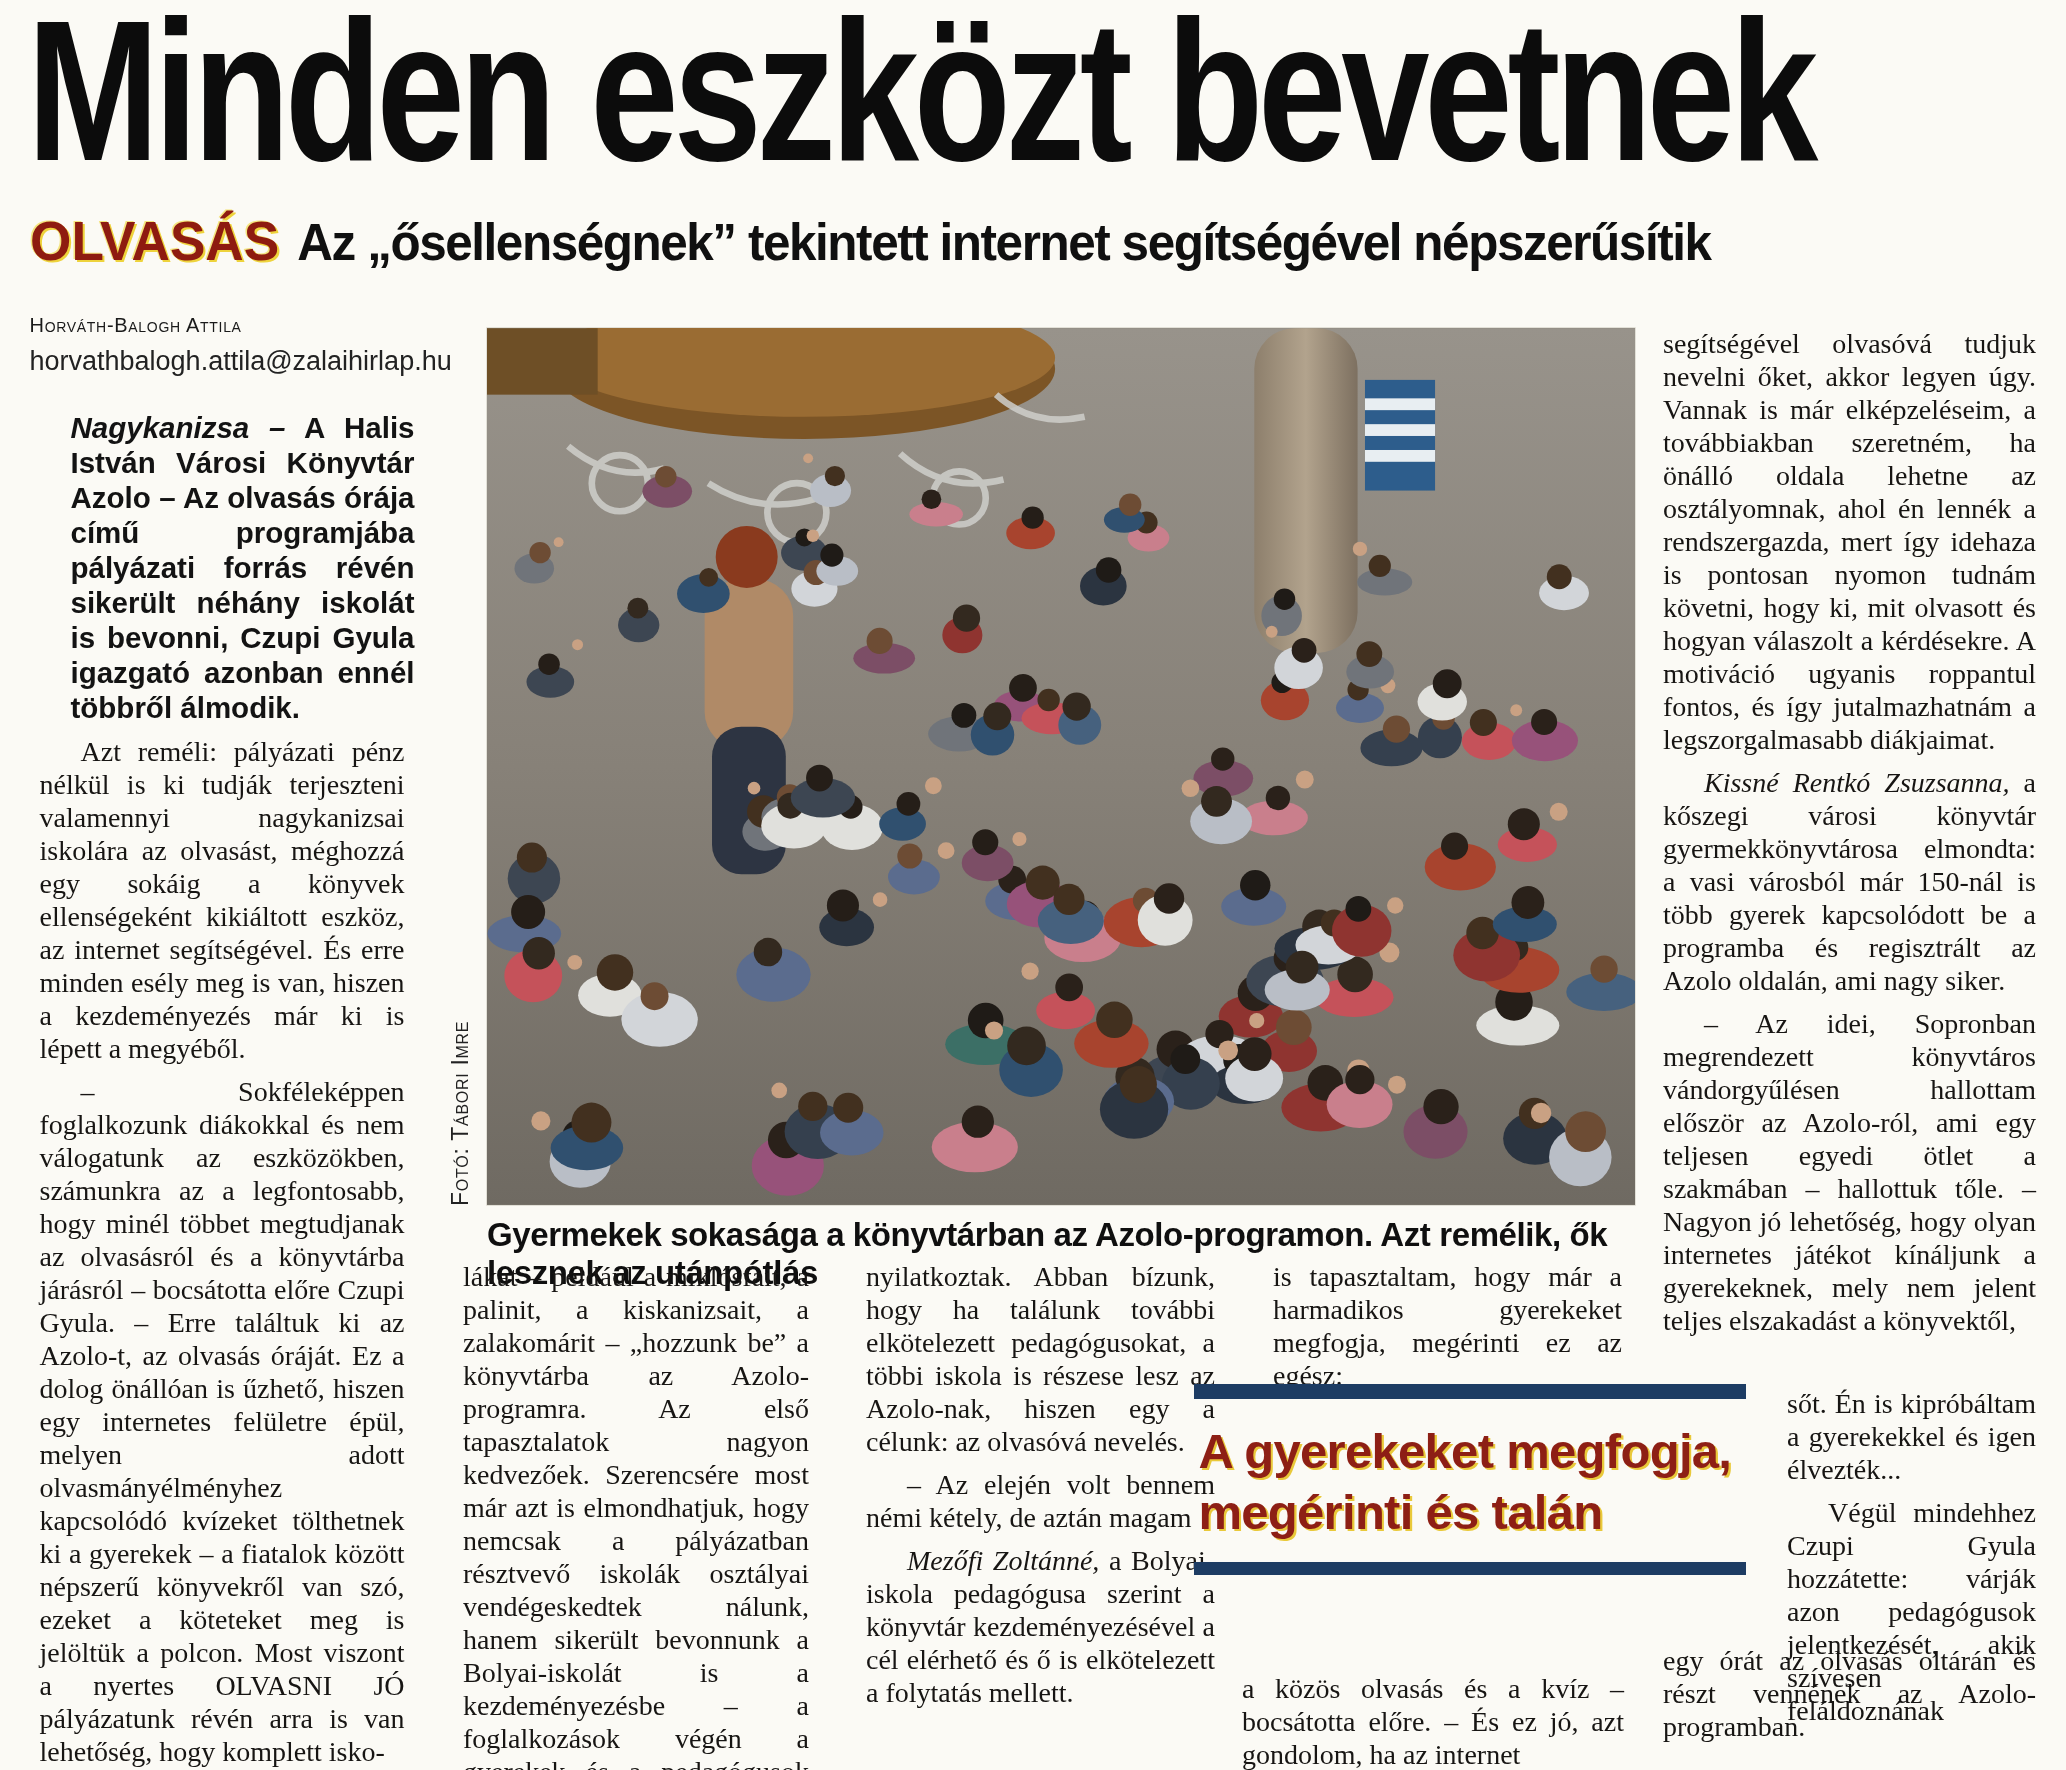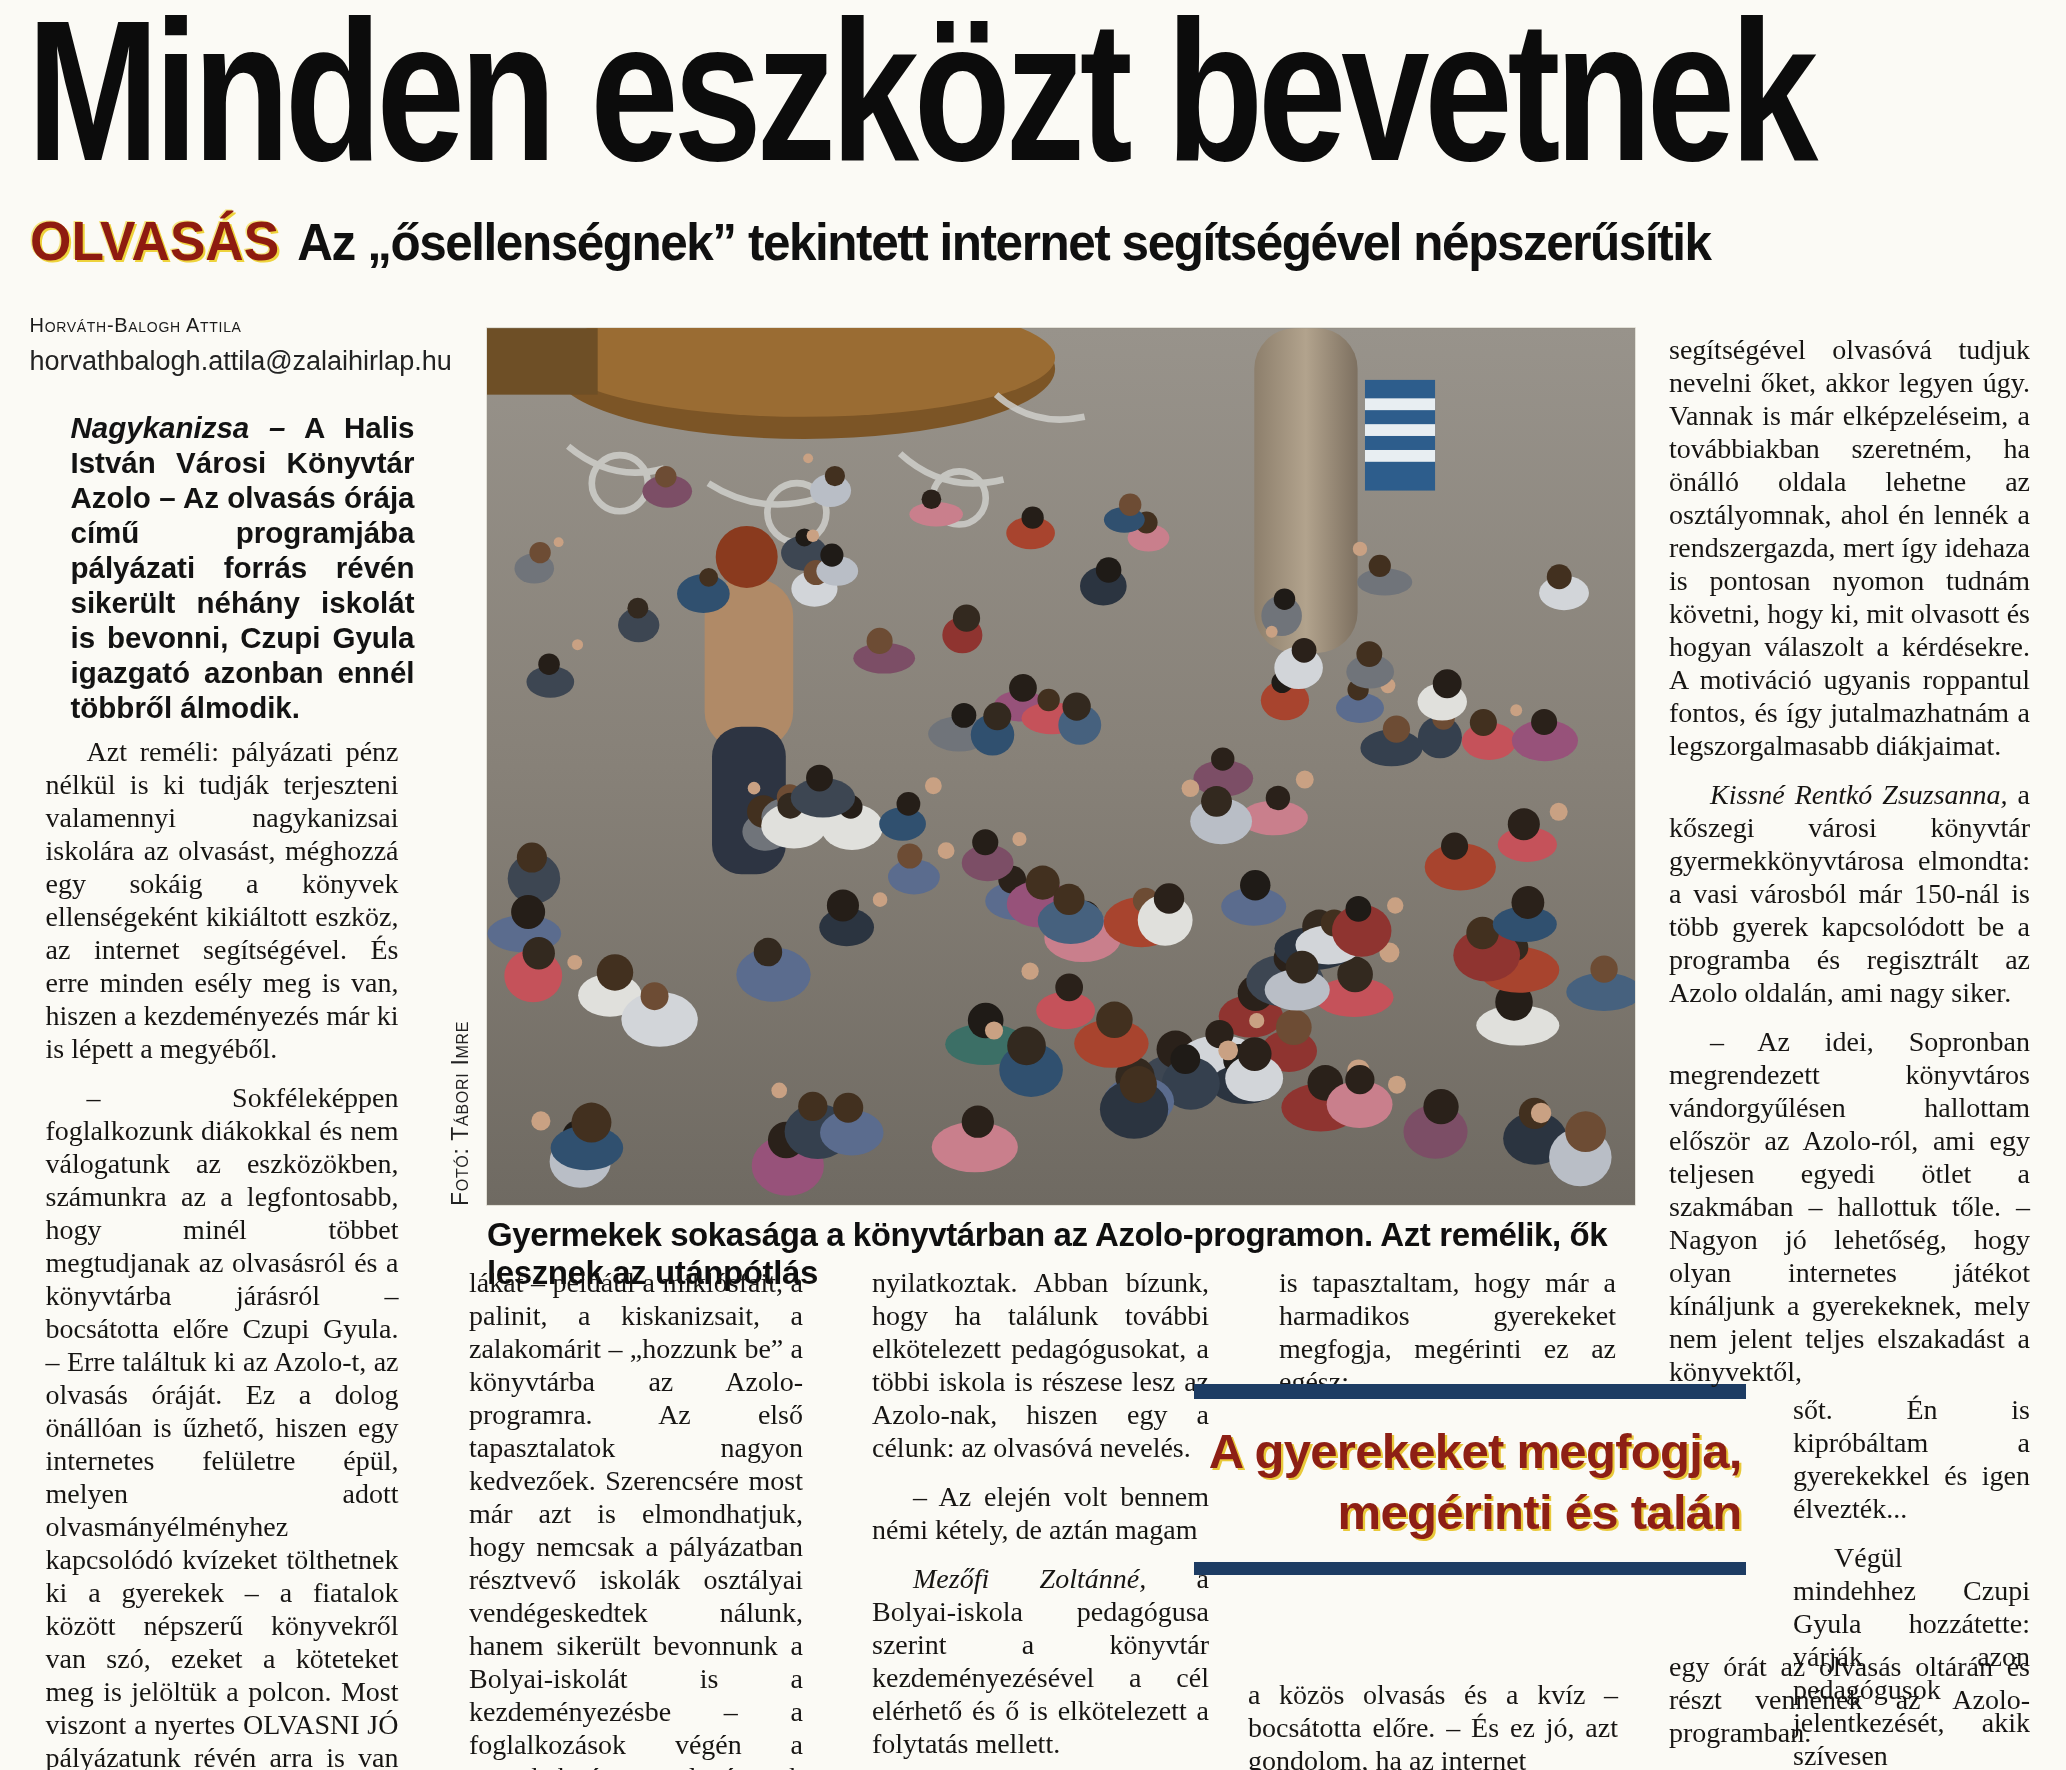--- a/index.html
+++ b/index.html
@@ -27,21 +27,21 @@
   #kicker .rest{
     font-family:"Liberation Sans", sans-serif;font-weight:bold;
     font-size:52px;color:#101010;letter-spacing:-1.5px;
   }
   
   #byline{font-family:"Liberation Sans", sans-serif;}
   #byline .author{font-variant:small-caps;font-size:20px;letter-spacing:0.7px;color:#1a1a1a;line-height:37px;}
   #byline .email{font-size:27px;color:#222;line-height:34px;}
   
   .body-text{font-size:28px;line-height:33px;text-align:justify;color:#171513;}
-  .body-text p{margin:16px;text-indent:41px;}
+  .body-text p{margin:10px;text-indent:41px;}
   .body-text p.noindent{text-indent:0;}
   .ital{font-style:italic;}
   
   .intro{
     margin-left:41px;font-family:"Liberation Sans", sans-serif;font-weight:bold;
     font-size:29.5px;line-height:35px;text-align:justify;color:#131313;
   }
   .intro .lead{font-style:italic;}
   
   #photo{background:#898379;box-shadow:0 0 0 0.7px #d8d4cb;}
@@ -52,21 +52,21 @@
     font-size:33px;color:#0f0f0f;letter-spacing:-0.4px;
   }
   #credit{
     font-family:"Liberation Sans", sans-serif;
     font-variant:small-caps;font-size:23px;letter-spacing:0.7px;color:#222;
     transform:rotate(-90deg);transform-origin:left top;width:310px;
   }
   
   #pullquote .pq-bar{height:14.8px;background:#1d3c63;}
   #pullquote .pq-text{
-    padding:22px 4.4px 19px;text-align:right;
+    padding:22px 4.4px 19px;text-align:left;
     font-family:"Liberation Sans", sans-serif;font-weight:bold;
     font-size:49px;line-height:61px;color:#8d1f15;letter-spacing:-0.7px;
     text-shadow:2.2px 2.2px 0 #e9c93a;
   }
 </style>
 </head>
 <body>
 
 <div id="headline" class="abs" style="left:26.6px;top:-10.3px;">
   <span>Minden eszközt bevetnek</span>

